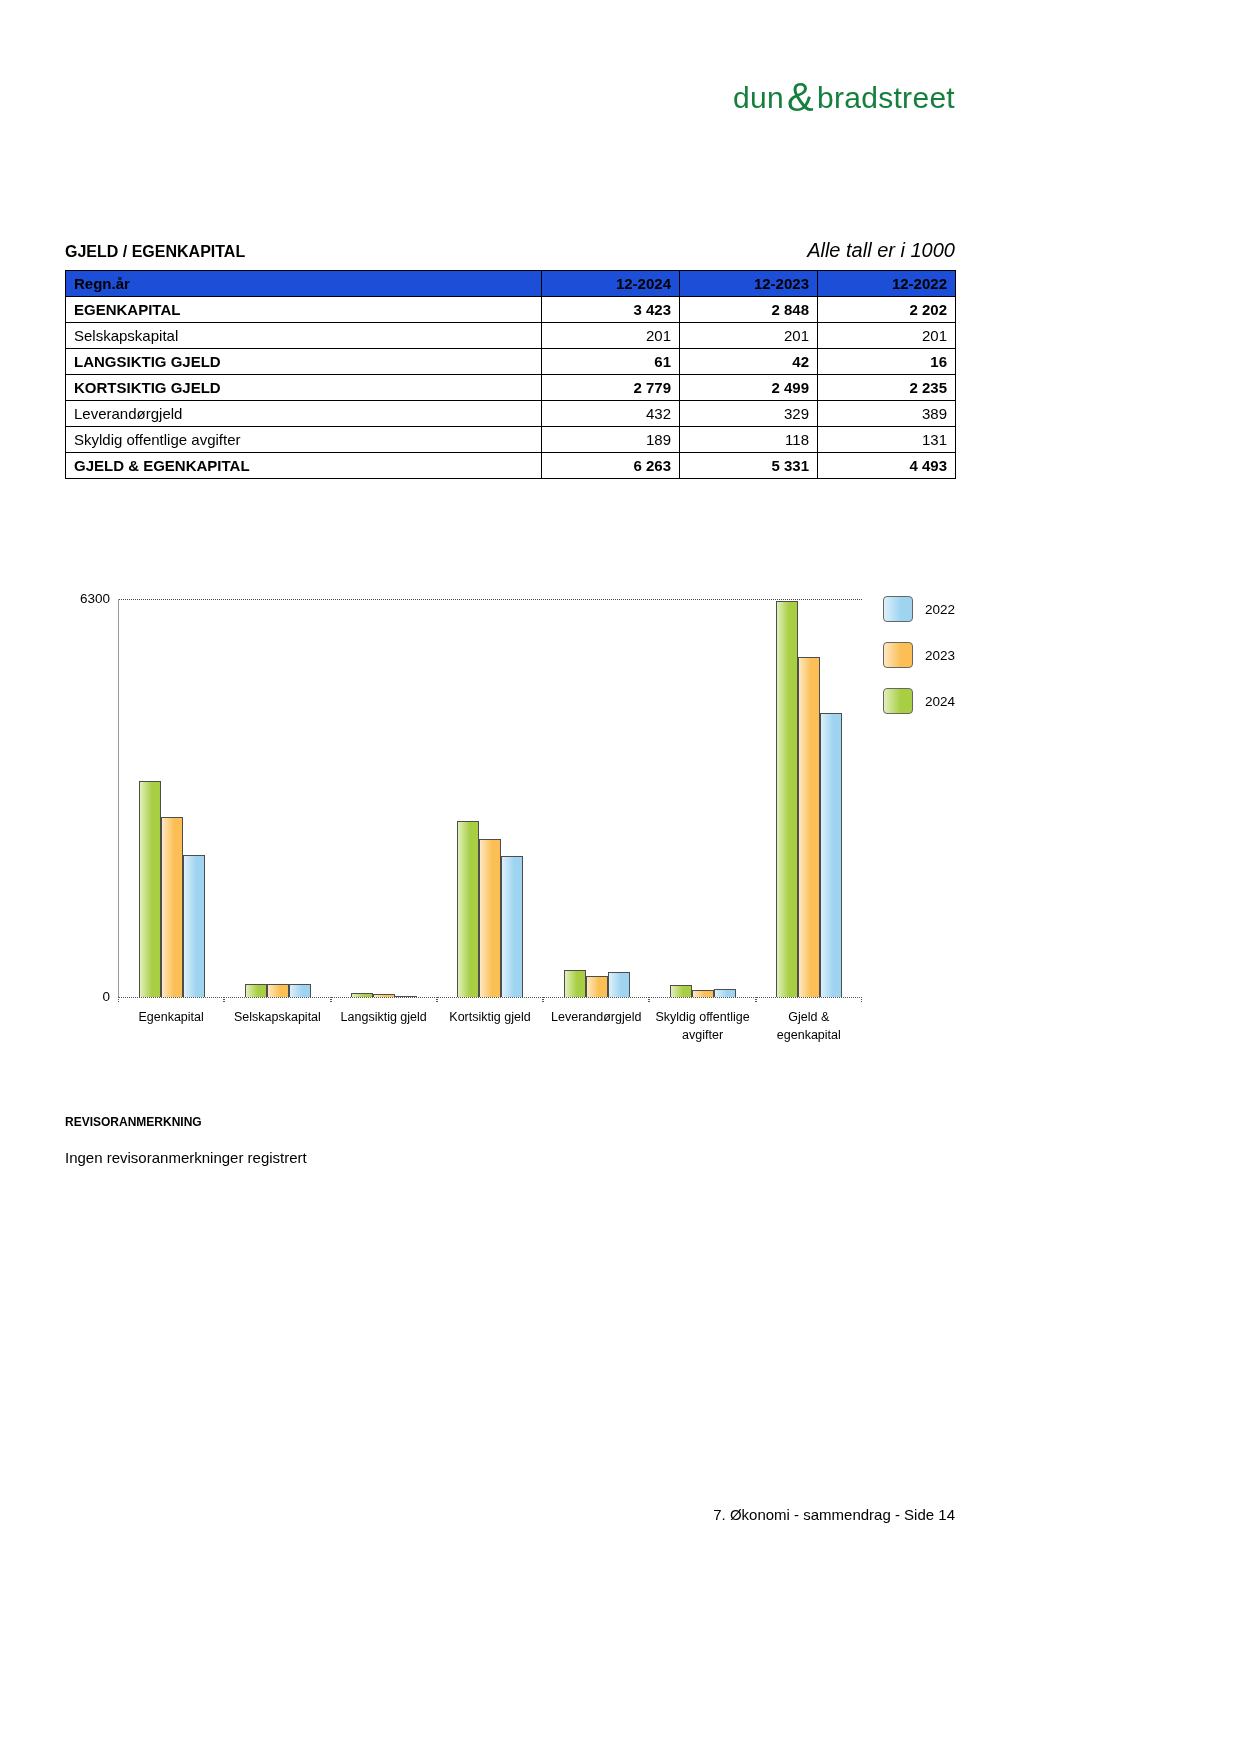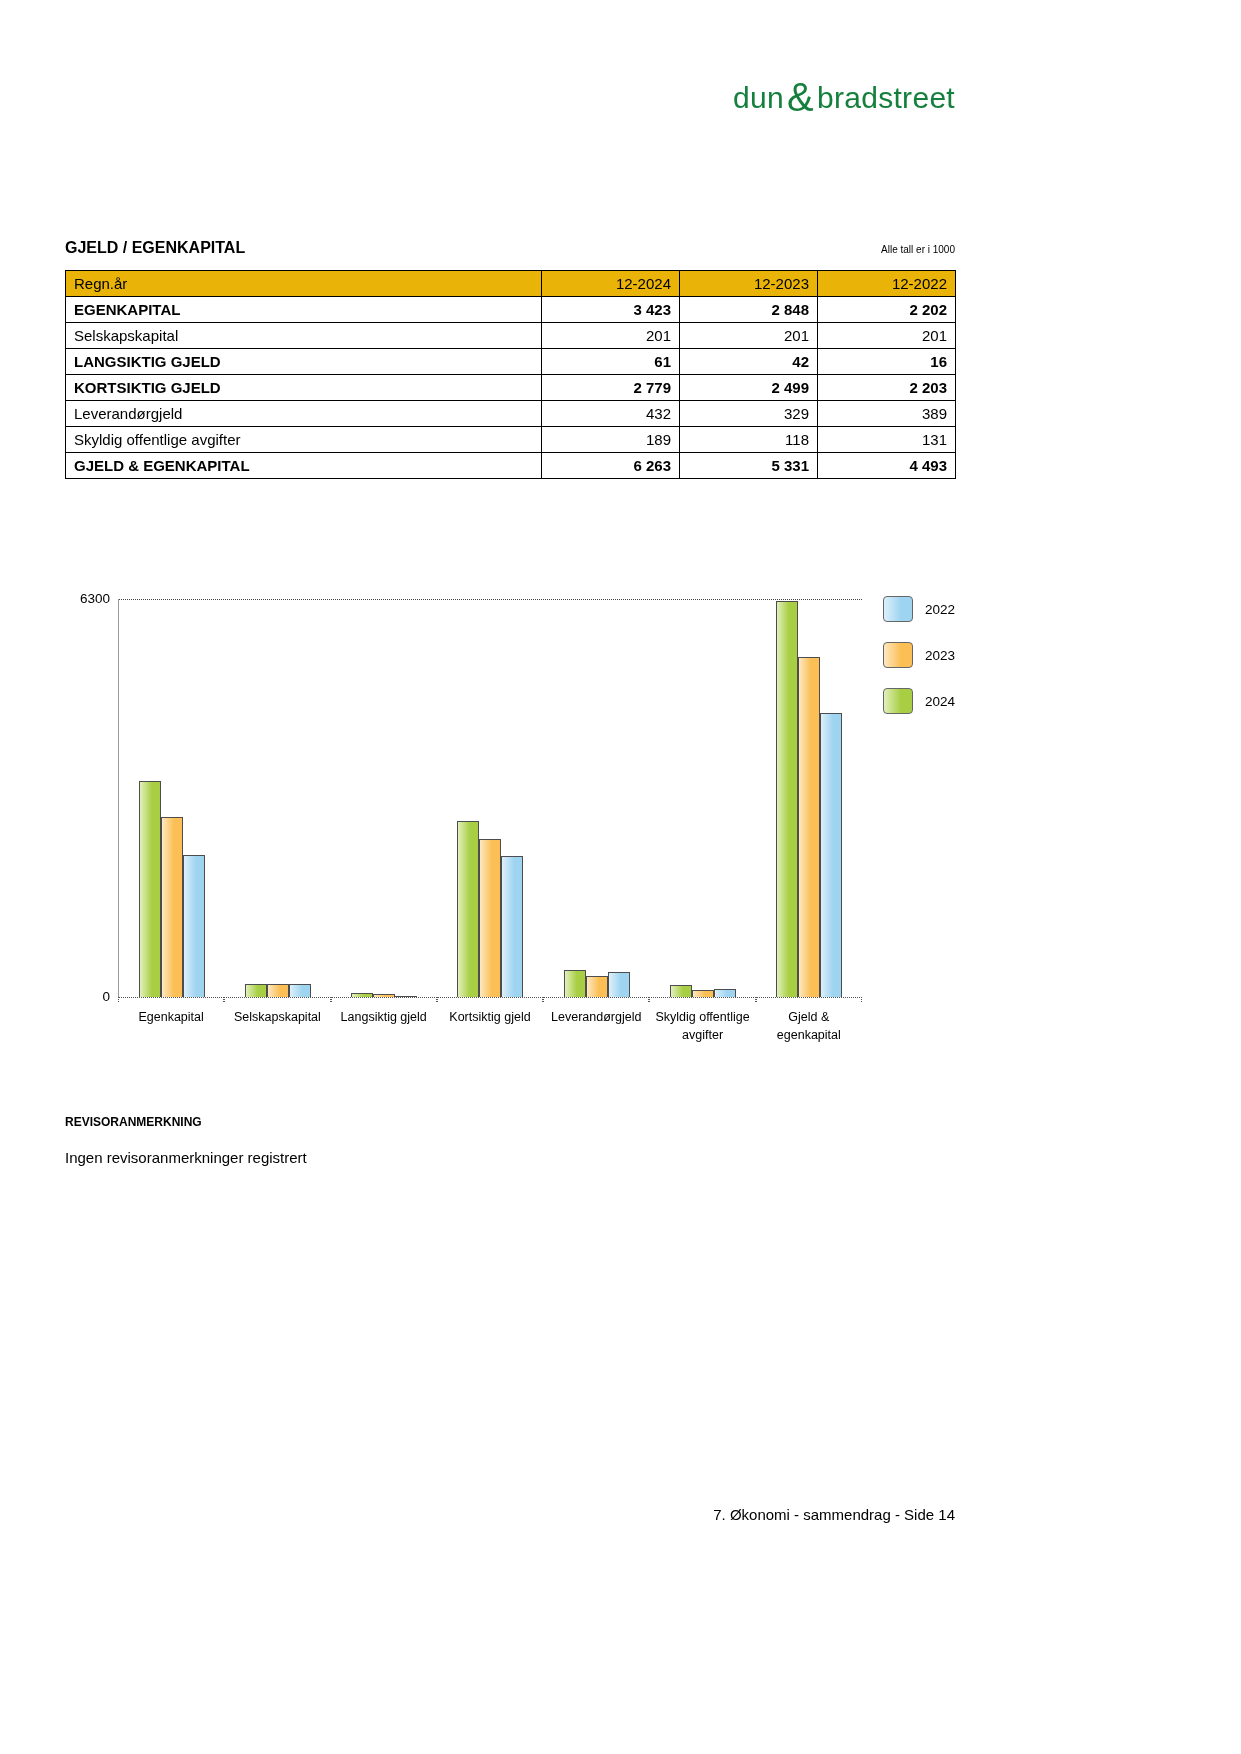--- a/index.html
+++ b/index.html
@@ -40,41 +40,41 @@
   .section-head {
     position: absolute;
     top: 196px;
     left: 0;
     width: 890px;
     display: flex;
     justify-content: space-between;
     align-items: baseline;
   }
   .section-title { font-size: 16px; font-weight: bold; }
-  .units-note { font-size: 10px; }
+  .units-note { font-size: 20px; font-style: italic; }
 
   table.fin-table {
     position: absolute;
     top: 227px;
     left: 0;
     width: 890px;
     border-collapse: collapse;
     font-size: 15px;
     table-layout: fixed;
   }
   .fin-table th, .fin-table td {
     border: 1px solid #000;
     padding: 4px 8px;
     height: 19px;
     overflow: hidden;
     white-space: nowrap;
   }
   .fin-table thead th {
-    background: #eab308;
-    font-weight: normal;
+    background: #1d4ed8;
+    font-weight: bold;
     text-align: left;
   }
   .fin-table thead th.num { text-align: right; }
   .fin-table td.num { text-align: right; }
   .fin-table col.c-label { width: 476px; }
   .fin-table col.c-num { width: 138px; }
   .fin-table tr.bold-row td { font-weight: bold; }
 
   .chart {
     position: absolute;
@@ -244,21 +244,21 @@
           <tr class="bold-row">
             <td>LANGSIKTIG GJELD</td>
             <td class="num">61</td>
             <td class="num">42</td>
             <td class="num">16</td>
           </tr>
           <tr class="bold-row">
             <td>KORTSIKTIG GJELD</td>
             <td class="num">2 779</td>
             <td class="num">2 499</td>
-            <td class="num">2 203</td>
+            <td class="num">2 235</td>
           </tr>
           <tr>
             <td>Leverandørgjeld</td>
             <td class="num">432</td>
             <td class="num">329</td>
             <td class="num">389</td>
           </tr>
           <tr>
             <td>Skyldig offentlige avgifter</td>
             <td class="num">189</td>

